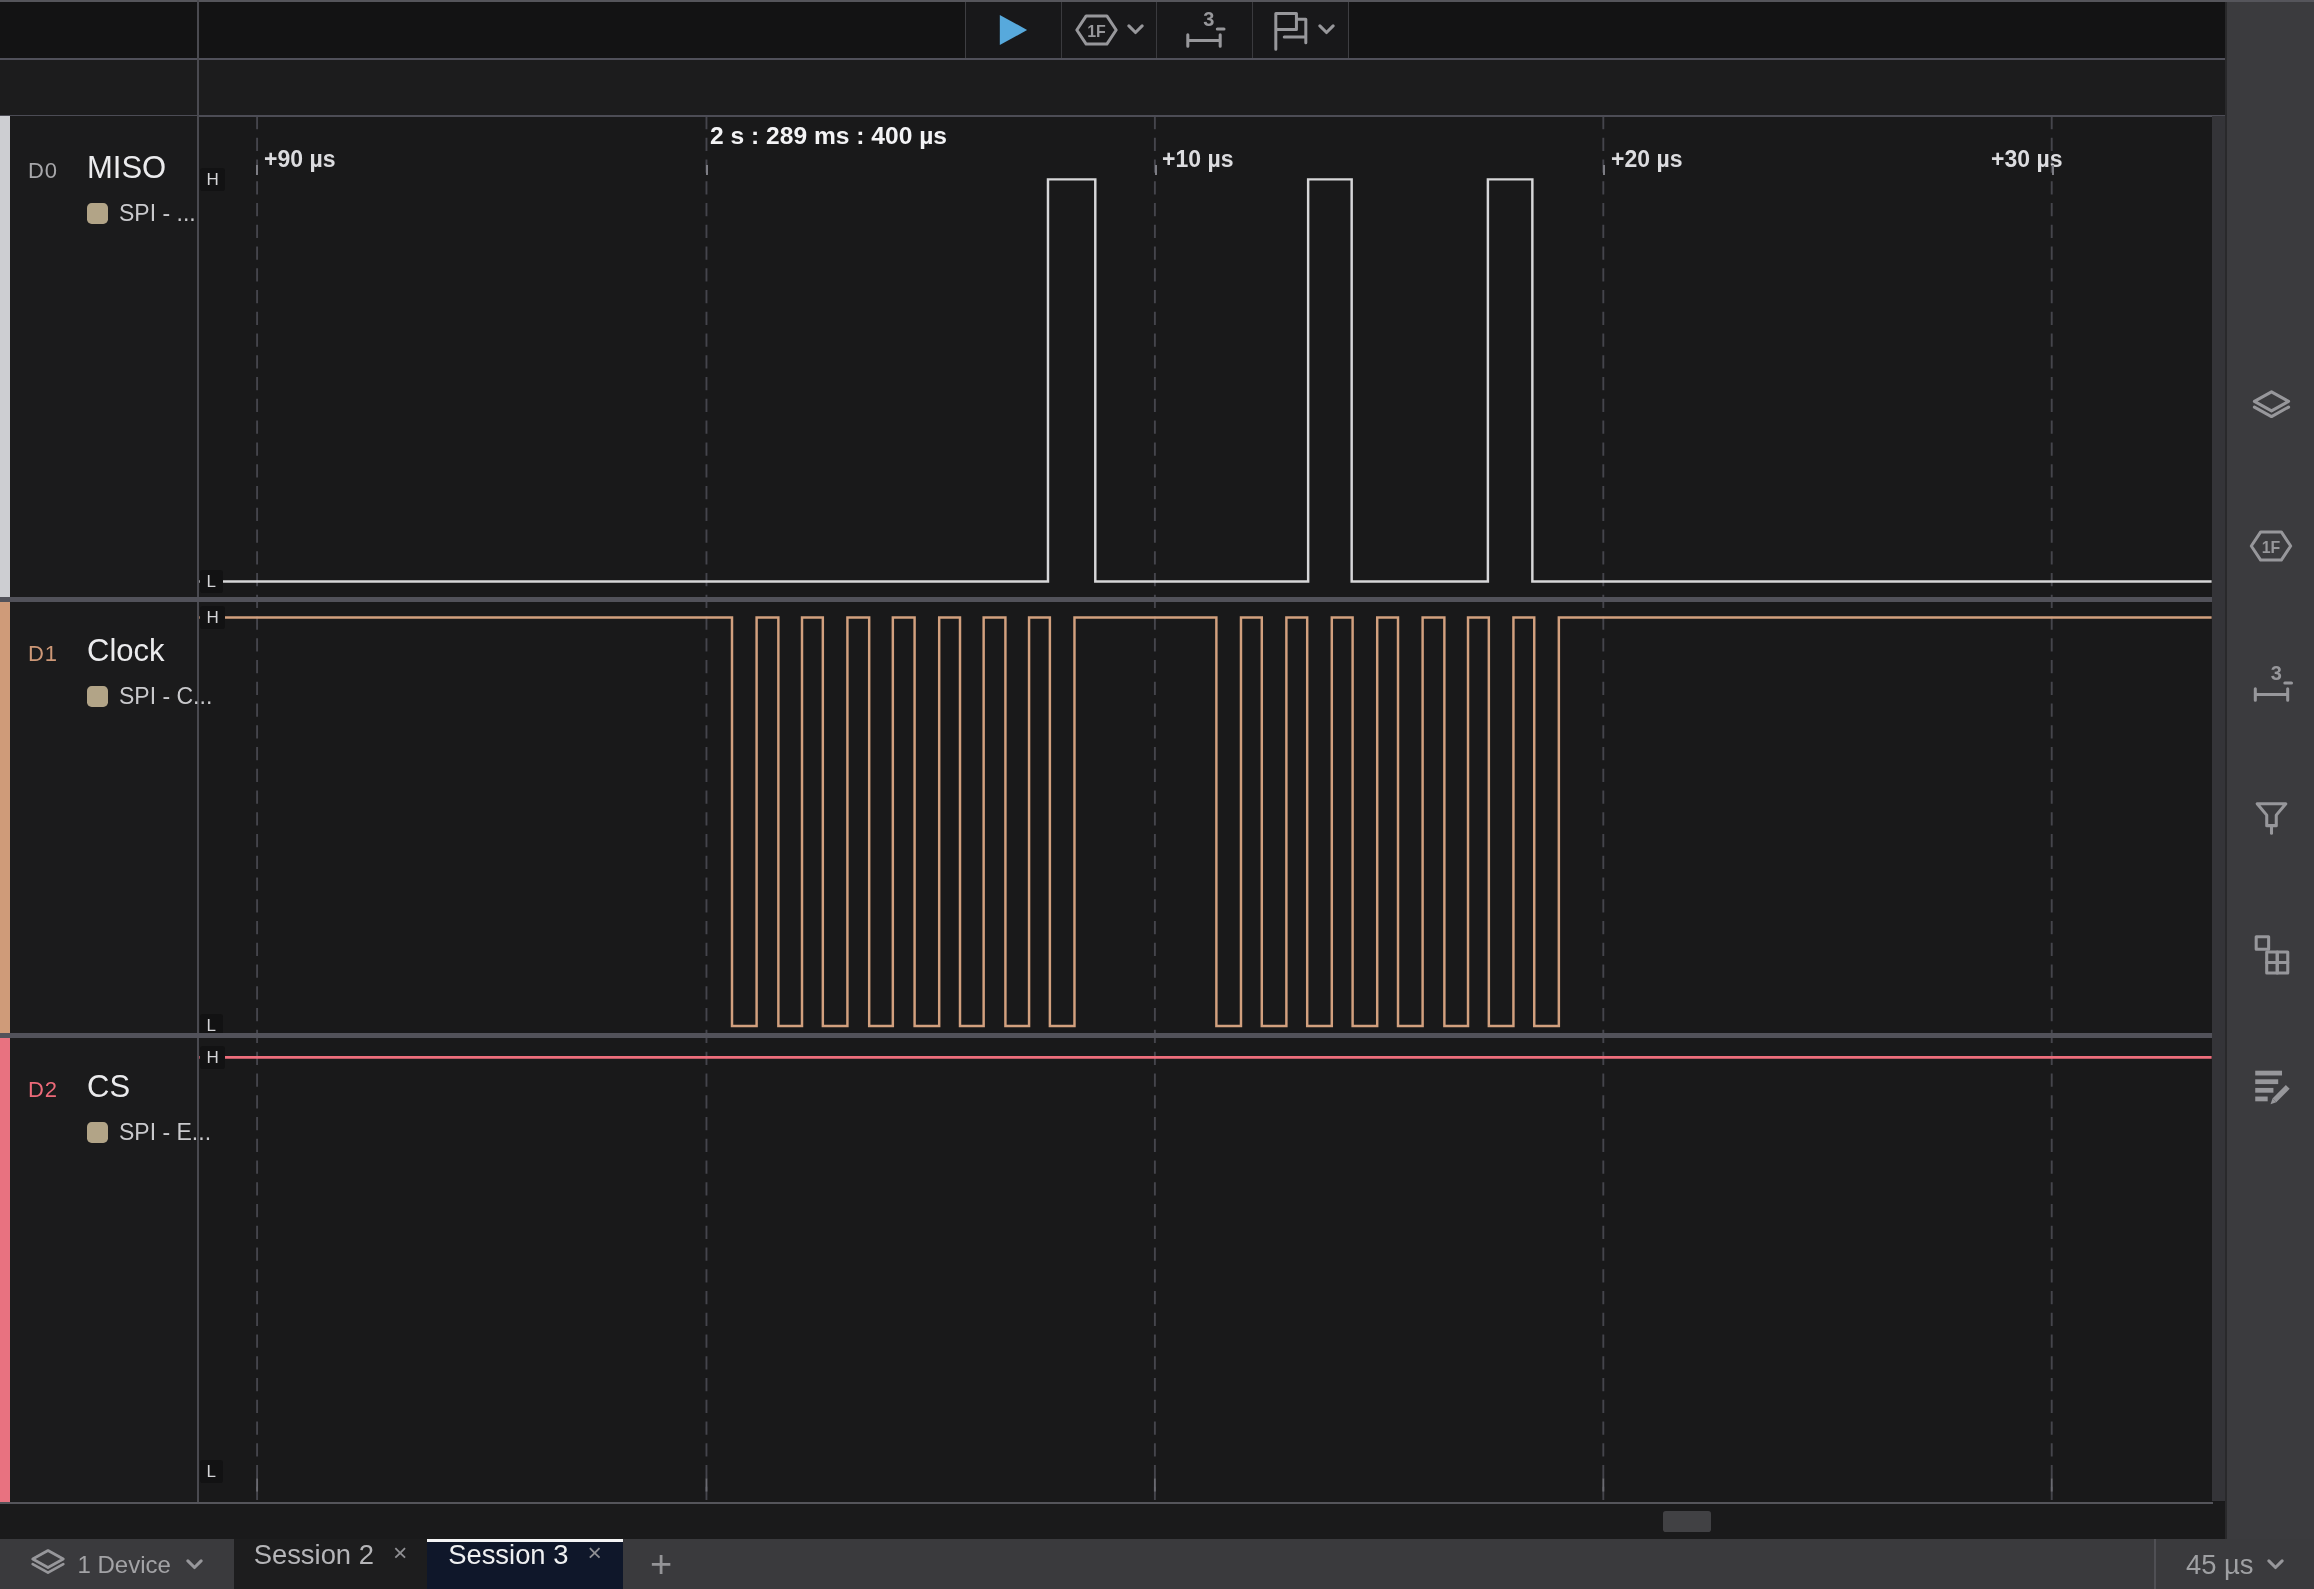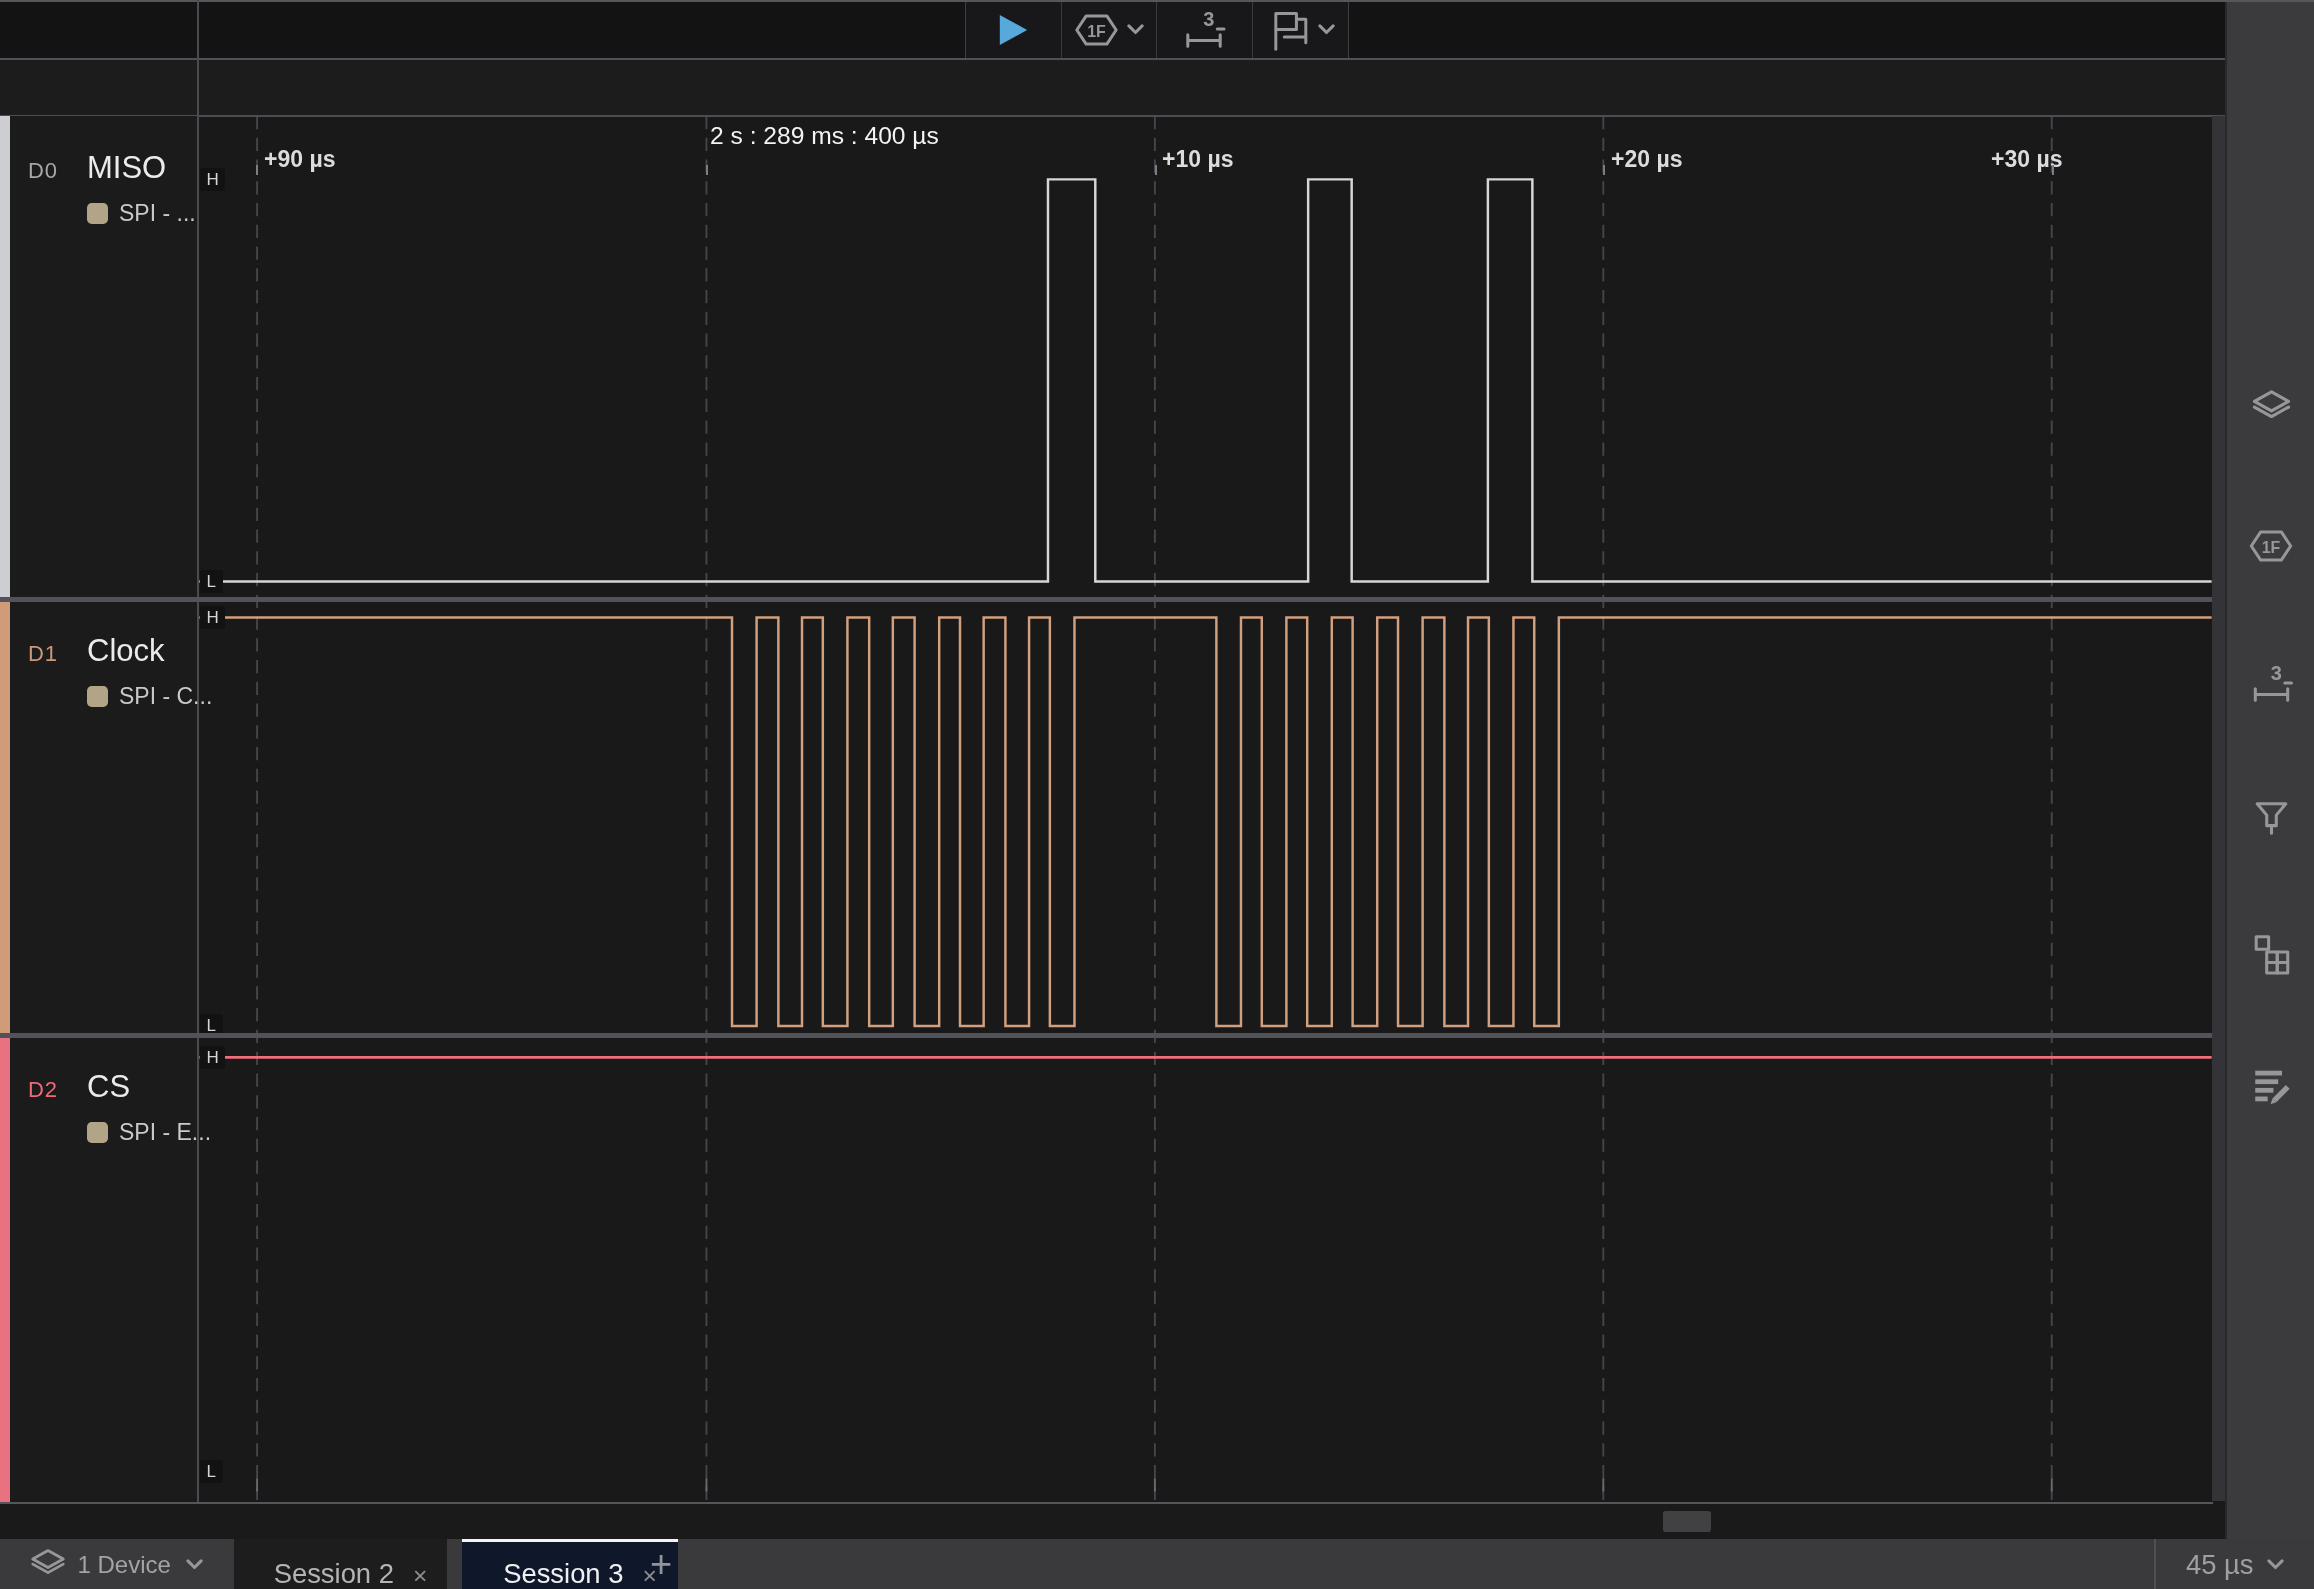--- a/index.html
+++ b/index.html
@@ -10,21 +10,21 @@
   #top-border{left:0;top:0;width:2315px;height:1.9px;background:#55555b;}
   #toolbar-row{left:0;top:1.9px;width:2315px;height:56px;background:#131314;}
   #toolbar-block{left:965px;top:0;width:382px;height:56px;background:#18181a;
                  border-left:1.9px solid #3e3e42;border-right:1.9px solid #3e3e42;display:flex;}
   .tb-cell{width:96px;height:56px;box-sizing:border-box;border-right:0.9px solid #3a3a3e;
            display:flex;align-items:center;justify-content:center;gap:7.6px;}
   .tb-cell:last-child{border-right:none;}
   #border-under-toolbar{left:0;top:58px;width:2227px;height:1.9px;background:#50505a;}
   #timeline-row{left:0;top:60px;width:2227px;height:55px;background:#1c1c1d;}
   #border-under-timeline{left:0;top:115px;width:2227px;height:1.9px;background:#4c4c55;}
-  .tl-abs-label{position:absolute;top:62px;font-size:24.6px;font-weight:normal;color:#f3f3f5;white-space:nowrap;}
+  .tl-abs-label{position:absolute;top:62px;font-size:24.6px;font-weight:bold;color:#f3f3f5;white-space:nowrap;}
   .tl-offset{position:absolute;top:86px;font-size:23px;font-weight:bold;color:#dcdcdf;white-space:nowrap;}
   .tl-tick{position:absolute;top:105px;width:1.9px;height:9.5px;background:#7d7d84;}
   
   #label-panel{left:0;top:116px;width:198px;height:1385px;background:#1b1b1c;}
   #panel-border{left:197px;top:0;width:1.9px;height:1539px;background:#4a4a50;}
   .ch-strip{position:absolute;left:0;width:9.5px;}
   .ch-designator{position:absolute;left:28px;font-size:22px;letter-spacing:0.9px;}
   .ch-name{position:absolute;left:87px;font-size:31px;color:#ebebed;text-align:center;}
   .ch-chip{position:absolute;left:87px;width:21px;height:21px;border-radius:4.7px;background:#b2a487;}
   .ch-analyzer{position:absolute;left:119px;font-size:23px;color:#c9c9cc;white-space:nowrap;}
@@ -42,22 +42,22 @@
   
   #sidebar-border{left:2225px;top:1.9px;width:1.9px;height:1537px;background:#29292b;}
   #sidebar{left:2227px;top:1.9px;width:88px;height:1537px;background:#3b3b3e;}
   .sb-icon{position:absolute;left:50%;transform:translateX(-50%);width:45px;height:45px;
            display:flex;align-items:center;justify-content:center;}
   
   #session-bar{left:0;top:1539px;width:2315px;height:51px;background:#3a3a3d;}
   #device-group{position:absolute;left:0;top:0;width:234px;height:51px;display:flex;align-items:center;}
   #device-label{font-size:24px;color:#a3a3a6;margin-left:9.5px;}
   #tabs{position:absolute;left:234px;top:0;height:51px;display:flex;}
-  .tab{position:relative;height:51px;display:flex;align-items:flex-end;justify-content:center;
-       gap:19px;background:#1d1d1e;width:193px;margin-right:15px;padding-left:20px;}
+  .tab{position:relative;height:51px;display:flex;align-items:flex-start;justify-content:center;
+       gap:19px;background:#1d1d1e;width:193px;margin-right:0;}
   .tab.active{background:#0f172a;width:196px;}
   .tab.active::before{content:"";position:absolute;left:0;top:0;width:100%;height:2.8px;background:#f4f4f5;}
   .tab-label{font-size:27.4px;color:#b5b5b8;}
   .tab.active .tab-label{color:#eff0f1;}
   .tab-close{font-size:24.6px;color:#8f8f93;}
   #add-tab{position:absolute;left:640px;top:0;width:42px;height:51px;display:flex;align-items:center;
            justify-content:center;font-size:38px;font-weight:300;color:#949497;}
   #bar-divider{position:absolute;left:2154px;top:0;width:1.9px;height:51px;background:#4f4f54;}
   #timespan-group{position:absolute;left:2167px;top:0;width:148px;height:51px;display:flex;
                   align-items:center;gap:13.2px;}

